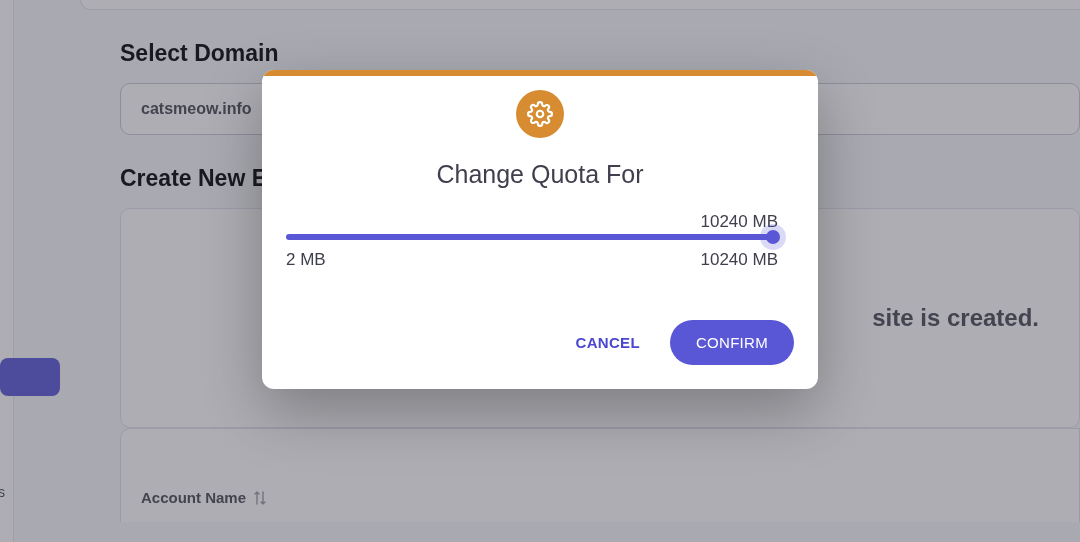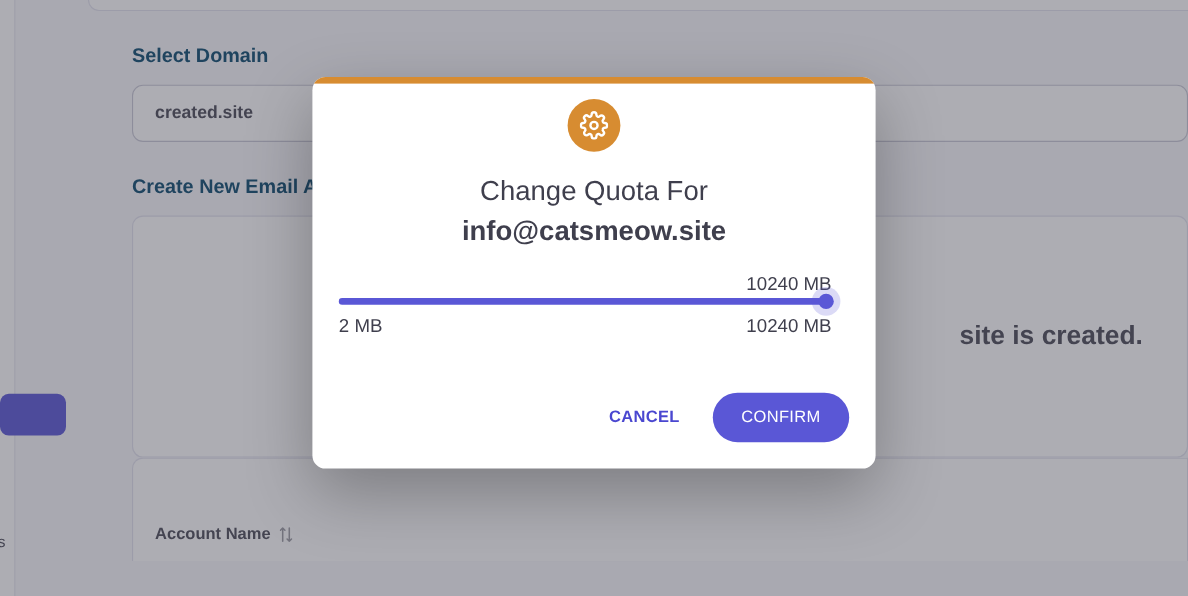--- a/index.html
+++ b/index.html
@@ -7,32 +7,32 @@
   body { position: relative; background: #f8f8fb; }
 
   
   .page { position: absolute; inset: 0; display: flex; }
   .sidebar-sliver { width: 14px; background: #fff; border-right: 1px solid #e5e5ee; position: relative; }
   .sidebar-sliver .accent-pill { position: absolute; top: 358px; right: 0; width: 60px; height: 38px; background: #5a57d6; border-radius: 8px; transform: translateX(47px); }
   .sidebar-text { position: absolute; top: 484px; left: -2px; font-size: 14px; color: #4a4a57; }
   .main-col { flex: 1; position: relative; }
   .content { position: absolute; left: 66px; right: 0; top: 0; }
   .card-top-edge { height: 10px; border: 1px solid #e2e2ee; border-top: none; border-right: none; border-radius: 0 0 0 10px; background: #fff; margin-bottom: 30px; }
-  .section-label { font-size: 18px; font-weight: 700; color: #0c4a6e; margin: 0 0 16px 40px; }
+  .section-label { font-size: 23px; font-weight: 700; color: #000000; margin: 0 0 16px 40px; }
   .domain-select { margin: 0 0 30px 40px; height: 52px; border: 1px solid #c9c9d6; border-radius: 10px; display: flex; align-items: center; padding: 0 20px; font-size: 16px; font-weight: 600; color: #4a4a57; background: #fff; }
   .create-card { margin-left: 40px; background: #fff; border: 1px solid #e2e2ee; border-radius: 10px; height: 220px; display: flex; align-items: center; justify-content: center; padding: 0 40px; }
   .create-card .already { font-size: 24px; font-weight: 700; color: #4a4a57; text-align: right; width: 100%; }
   .manage-heading { margin: 30px 0 18px 40px; font-size: 19px; font-weight: 700; color: #4a4a57; }
   .table-head { margin-left: 40px; background: #fff; border: 1px solid #e2e2ee; border-bottom: none; border-radius: 10px 0 0 0; padding: 16px 20px; display: flex; gap: 380px; }
   .th { font-size: 15px; font-weight: 700; color: #4a4a57; display: flex; align-items: center; gap: 8px; margin-top: 44px; }
   .sort-icon { width: 12px; height: 14px; opacity: 0.55; }
 
   
   .overlay { position: absolute; inset: 0; background: rgba(60,60,74,0.42); display: flex; align-items: flex-start; justify-content: center; }
-  .modal { margin-top: 70px; width: 512px; background: #fff; border-radius: 12px; overflow: hidden; box-shadow: 0 22px 60px rgba(0,0,0,0.28); position: relative; }
+  .modal { margin-top: 70px; width: 556px; background: #fff; border-radius: 12px; overflow: hidden; box-shadow: 0 22px 60px rgba(0,0,0,0.28); position: relative; }
   .modal-bar { height: 6px; background: #d78c31; }
   .modal-body { padding: 14px 24px 24px 24px; }
   .gear-badge { width: 48px; height: 48px; border-radius: 50%; background: #d78c31; margin: 0 auto 18px auto; display: flex; align-items: center; justify-content: center; color: #fff; }
   .gear-badge svg { width: 26px; height: 26px; }
   .modal-title { text-align: center; font-size: 25px; font-weight: 500; color: #3f3f4d; line-height: 1.45; }
   .modal-title .email { font-weight: 700; display: block; }
   .slider-wrap { margin: 42px 16px 10px 0; position: relative; }
   .slider-value { position: absolute; right: 0; top: -22px; font-size: 17px; color: #3f3f4d; }
   .slider-track { height: 6px; background: #5a57d6; border-radius: 3px; position: relative; }
   .slider-thumb { position: absolute; right: -2px; top: 50%; transform: translate(0,-50%); width: 14px; height: 14px; background: #5a57d6; border-radius: 50%; box-shadow: 0 0 0 6px rgba(90,87,214,0.22); cursor: grab; }
@@ -48,21 +48,21 @@
   <div class="sidebar-sliver">
     <div class="accent-pill"></div>
     <span class="sidebar-text">s</span>
   </div>
   <div class="main-col">
     <div class="content">
       <div class="card-top-edge"></div>
 
       <div class="section-label">Select Domain</div>
       <div class="domain-select">
-        <span>created.site</span>
+        <span>catsmeow.info</span>
       </div>
 
       <div class="section-label" style="margin-bottom:16px;">Create New Email Account</div>
       <div class="create-card">
         <div class="already">site is created.</div>
       </div>
 
       <div class="table-head">
         <div class="th">
           <span>Account Name</span>
@@ -80,21 +80,20 @@
     <div class="modal-bar"></div>
     <div class="modal-body">
       <div class="gear-badge">
         <svg viewBox="0 0 24 24" fill="none" stroke="currentColor" stroke-width="2" stroke-linecap="round" stroke-linejoin="round">
           <circle cx="12" cy="12" r="3"></circle>
           <path d="M19.4 15a1.7 1.7 0 0 0 .34 1.87l.06.06a2 2 0 1 1-2.83 2.83l-.06-.06a1.7 1.7 0 0 0-1.87-.34 1.7 1.7 0 0 0-1 1.56V21a2 2 0 1 1-4 0v-.09a1.7 1.7 0 0 0-1-1.56 1.7 1.7 0 0 0-1.87.34l-.06.06a2 2 0 1 1-2.83-2.83l.06-.06a1.7 1.7 0 0 0 .34-1.87 1.7 1.7 0 0 0-1.56-1H3a2 2 0 1 1 0-4h.09a1.7 1.7 0 0 0 1.56-1 1.7 1.7 0 0 0-.34-1.87l-.06-.06a2 2 0 1 1 2.83-2.83l.06.06a1.7 1.7 0 0 0 1.87.34H9a1.7 1.7 0 0 0 1-1.56V3a2 2 0 1 1 4 0v.09a1.7 1.7 0 0 0 1 1.56 1.7 1.7 0 0 0 1.87-.34l.06-.06a2 2 0 1 1 2.83 2.83l-.06.06a1.7 1.7 0 0 0-.34 1.87V9a1.7 1.7 0 0 0 1.56 1H21a2 2 0 1 1 0 4h-.09a1.7 1.7 0 0 0-1.56 1z"></path>
         </svg>
       </div>
       <div class="modal-title">
         <span>Change Quota For</span>
-        <span class="email">info@catsmeow.site</span>
       </div>
 
       <div class="slider-wrap">
         <div class="slider-value">10240 MB</div>
         <div class="slider-track">
           <div class="slider-thumb"></div>
         </div>
         <div class="slider-labels">
           <span>2 MB</span>
           <span>10240 MB</span>

